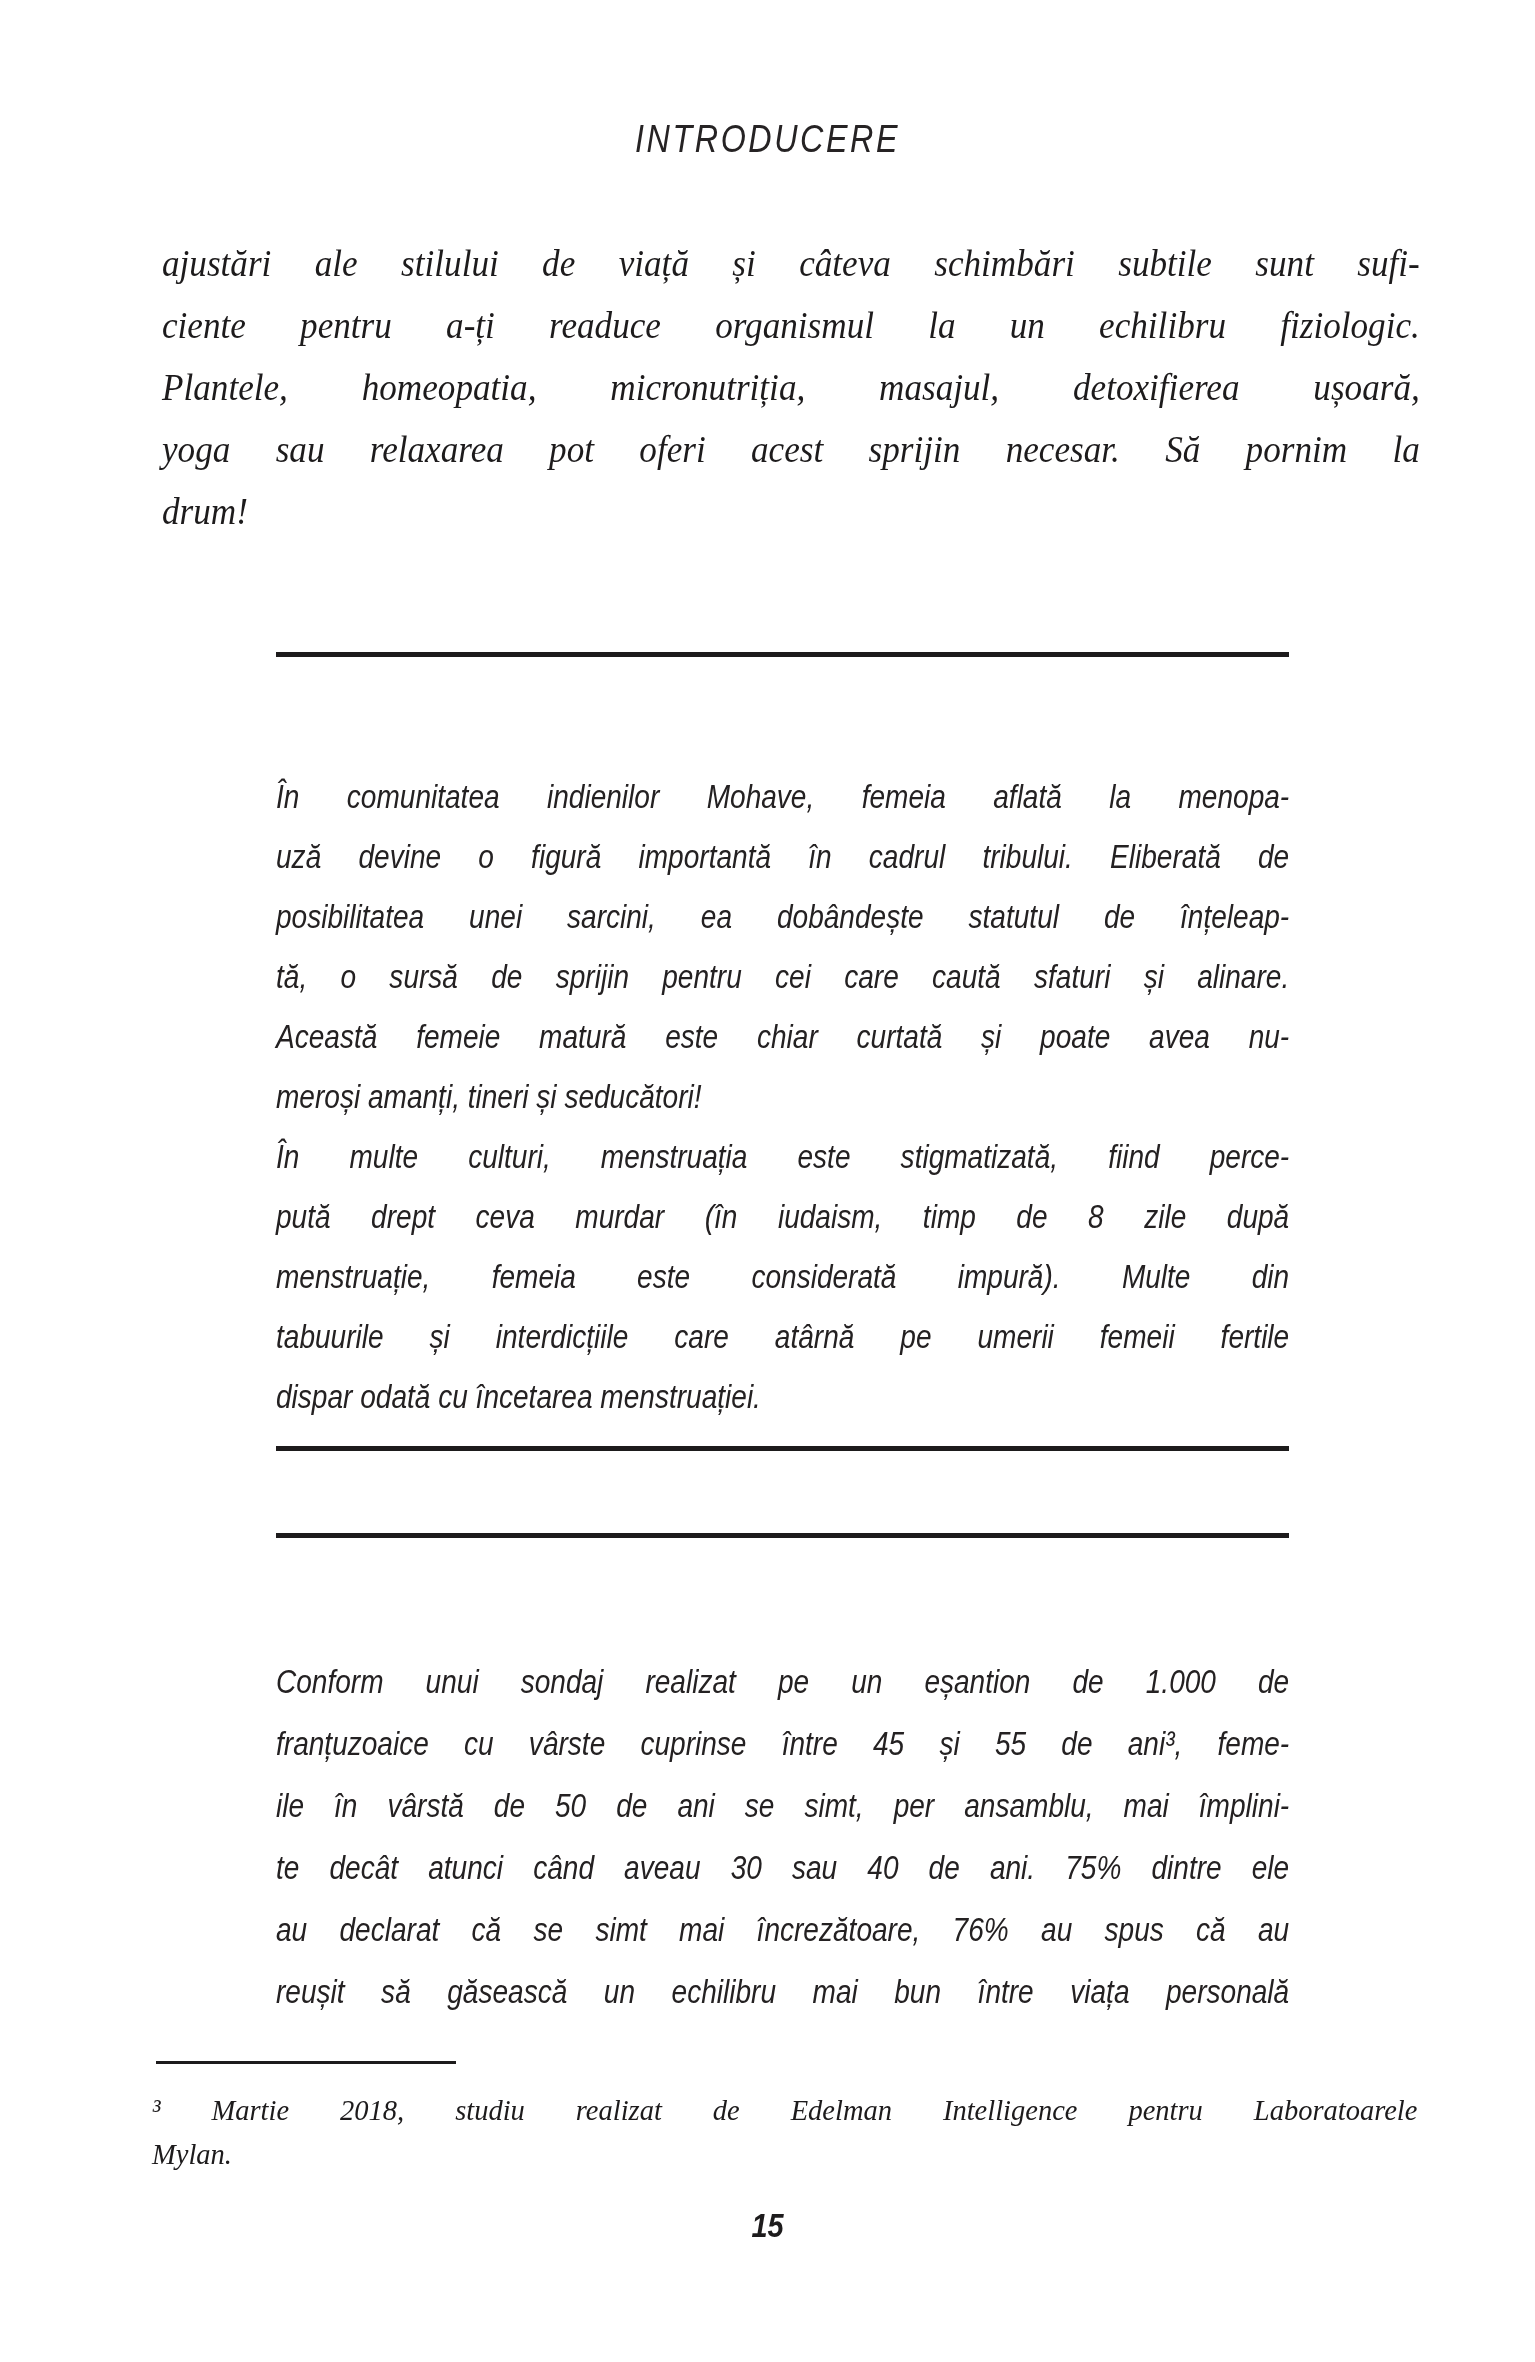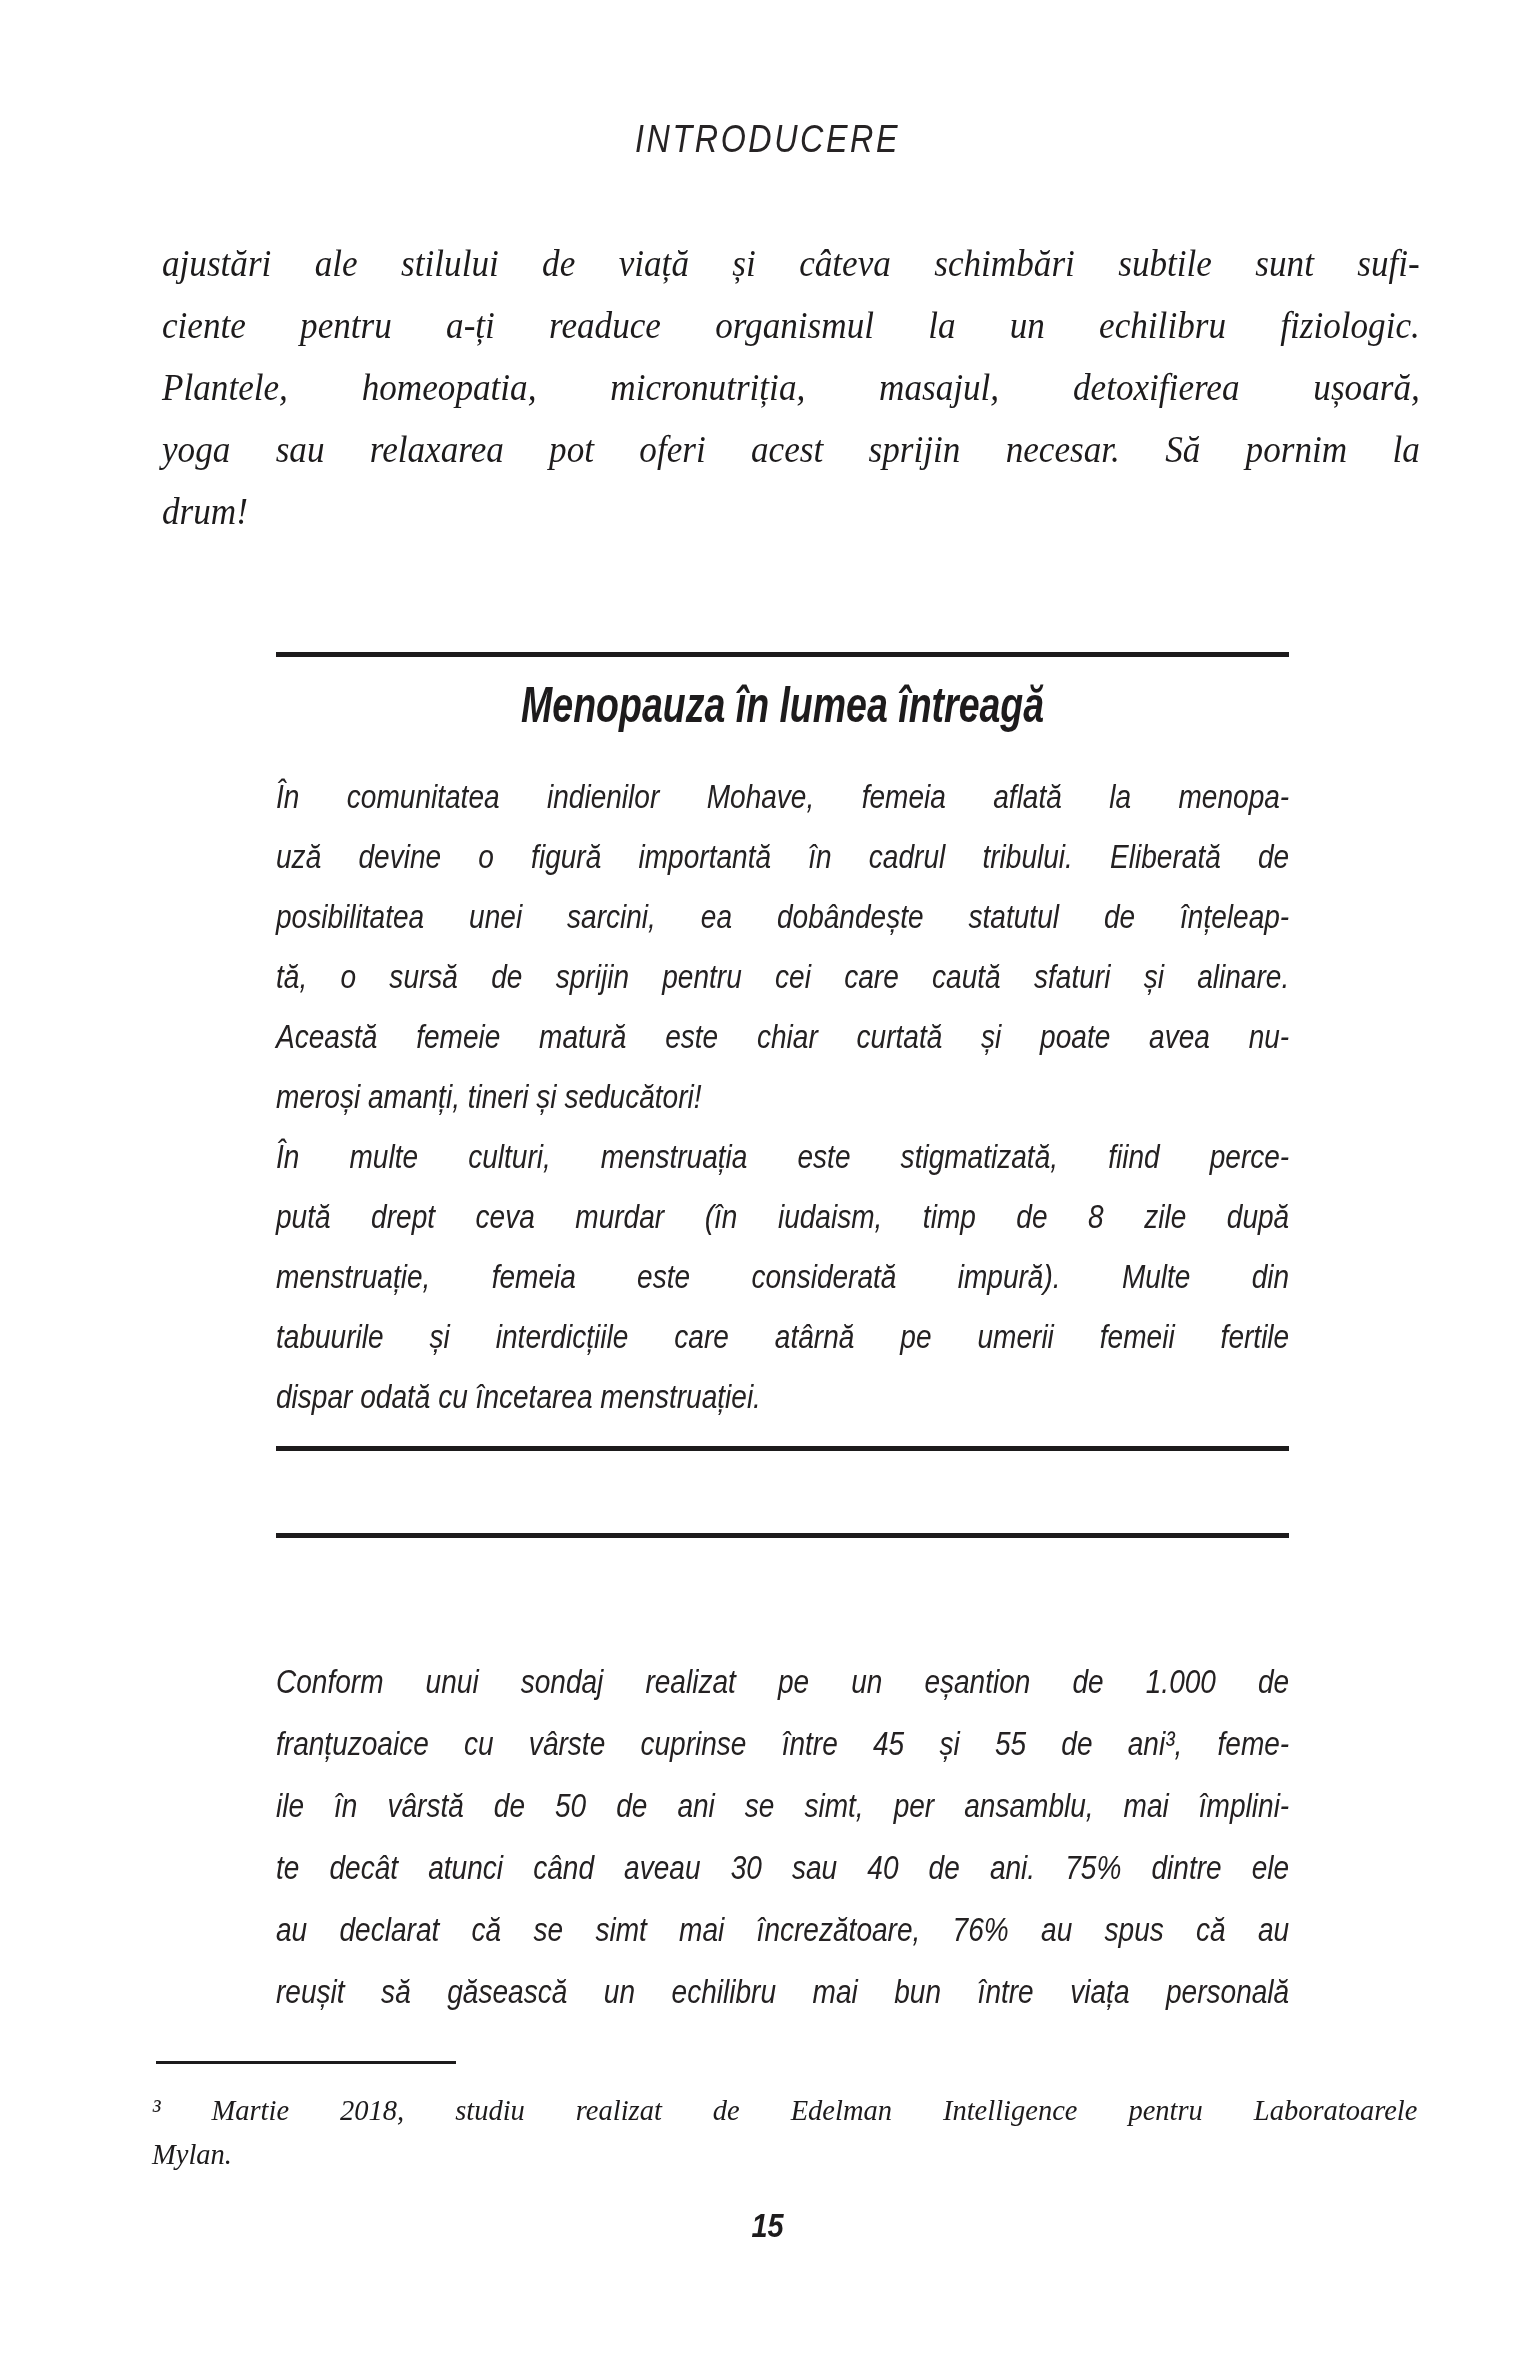--- a/index.html
+++ b/index.html
@@ -154,23 +154,20 @@
         <div class="tline">ajustări ale stilului de viață și câteva schimbări subtile sunt sufi-</div>
         <div class="tline">ciente pentru a-ți readuce organismul la un echilibru fiziologic.</div>
         <div class="tline">Plantele, homeopatia, micronutriția, masajul, detoxifierea ușoară,</div>
         <div class="tline">yoga sau relaxarea pot oferi acest sprijin necesar. Să pornim la</div>
         <div class="tline flush">drum!</div>
       </div>
   </div>
 
   <div class="rule" style="top:652px"></div>
 
-  <div class="section-title-wrap" style="top:678px">
-    <div class="scale-title">Menopauza în lumea întreagă</div>
-  </div>
 
   <div class="section-body" style="top:767px">
     <div class="scale-sans lh60">
         <div class="tline">În comunitatea indienilor Mohave, femeia aflată la menopa-</div>
         <div class="tline">uză devine o figură importantă în cadrul tribului. Eliberată de</div>
         <div class="tline">posibilitatea unei sarcini, ea dobândește statutul de înțeleap-</div>
         <div class="tline">tă, o sursă de sprijin pentru cei care caută sfaturi și alinare.</div>
         <div class="tline">Această femeie matură este chiar curtată și poate avea nu-</div>
         <div class="tline flush">meroși amanți, tineri și seducători!</div>
         <div class="tline">În multe culturi, menstruația este stigmatizată, fiind perce-</div>

